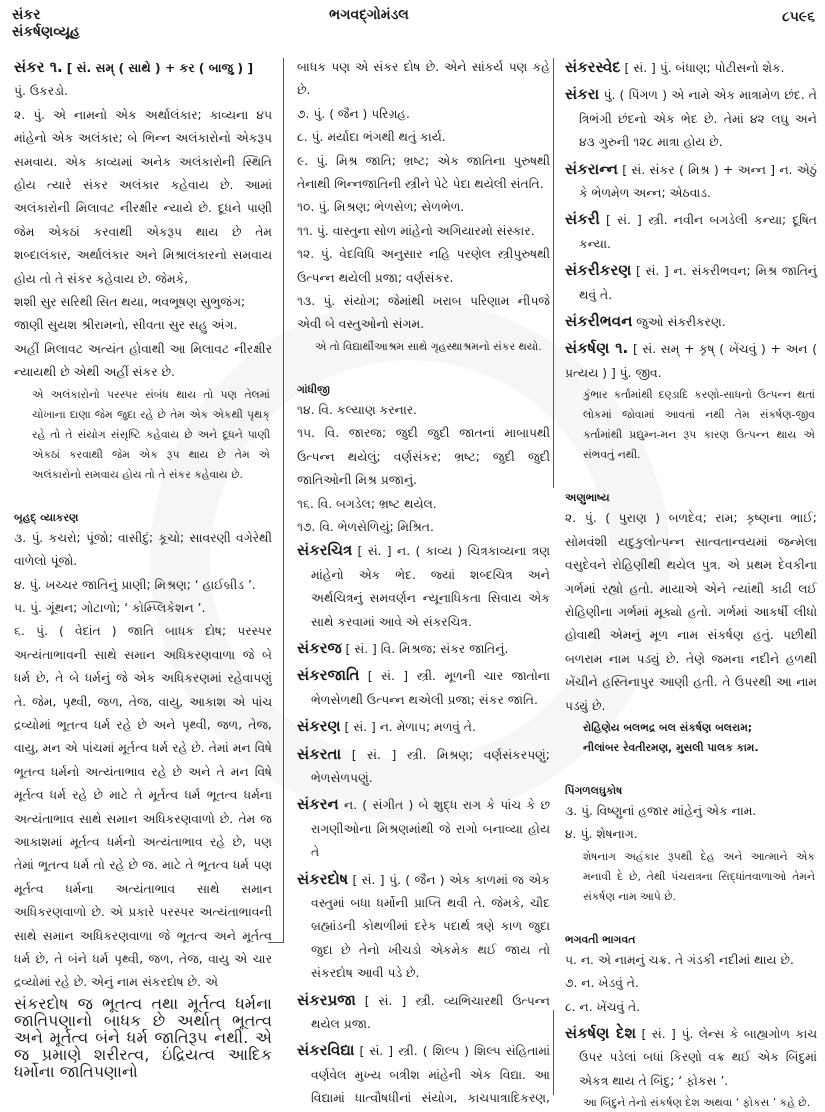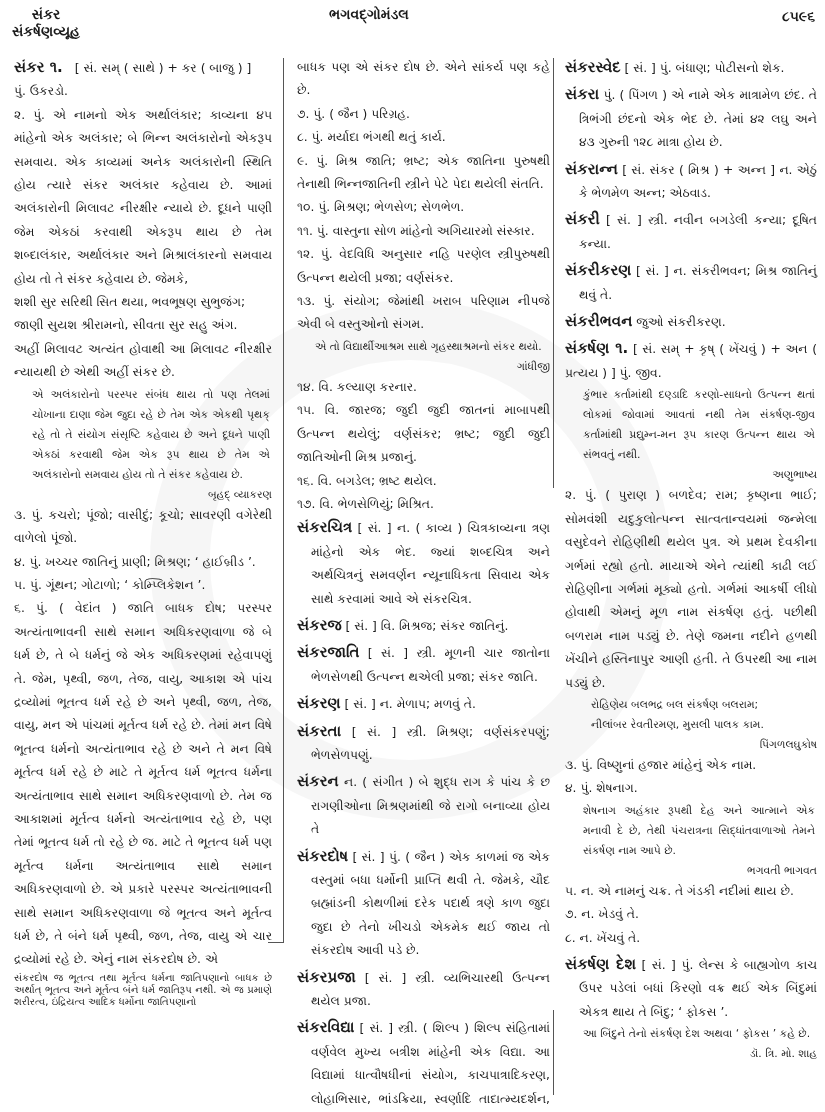--- a/index.html
+++ b/index.html
@@ -1,41 +1,41 @@
 <!DOCTYPE html>
 <html><head>
 <meta charset="utf-8">
 <style>
   html, body { margin:0; padding:0; }
   body {
     width:825px; height:1112px; overflow:hidden; background:#ffffff;
     color:#1a1a1a; font-family:"DejaVu Sans", sans-serif; position:relative;
   }
   .header { position:absolute; left:0; top:0; width:825px; height:56px; }
-  .hw-left { position:absolute; left:12px; top:6px; font-size:14px; font-weight:bold; line-height:17px;text-align:center; }
+  .hw-left { position:absolute; left:12px; top:6px; font-size:14px; font-weight:bold; line-height:17px; }
   .hw-title { position:absolute; left:0; width:738px; top:6px; text-align:center; font-size:14px; font-weight:bold; }
   .hw-page { position:absolute; right:10px; top:8px; font-size:14px; font-weight:bold; }
   .watermark {
     position:absolute; left:150px; top:300px; width:520px; height:520px; border-radius:50%;
     border:60px solid rgba(0,0,0,0.035); box-sizing:border-box; pointer-events:none;
   }
   .col { position:absolute; top:56px; font-size:12.3px; line-height:23.4px; text-align:justify; }
   .col1 { left:14px; width:258px; }
   .col2 { left:297px; width:253px; }
   .col3 { left:565px; width:252px; }
   .vline { position:absolute; width:1px; background:#555; }
   .hline { position:absolute; height:1px; background:#555; }
   .entry { margin:0 0 3px 0; }
   .hw { font-weight:bold; font-size:15px; }
   .sub { padding-left:14px; text-indent:-14px; }
   .sense { display:block; }
   .quote { display:block; font-size:10.8px; line-height:20px; padding-left:18px; padding-right:2px; }
-  .src { display:block; text-align:right; font-size:10.8px; line-height:19px; font-weight:normal; }
-  .bold { font-weight:normal;margin-left:8px; }
-  .small { font-size:10px; line-height:12px; }
+  .src { display:block; font-size:10.8px; line-height:19px; font-weight:bold;margin-top:23px; }
+  .bold { font-weight:bold; }
+  .small { font-size:16px; line-height:17px; }
 </style>
 </head>
 <body>
 
 <div class="watermark"></div>
 
 <div class="header">
   <div class="hw-left">
     <div>સંકર</div>
     <div>સંકર્ષણવ્યૂહ</div>

